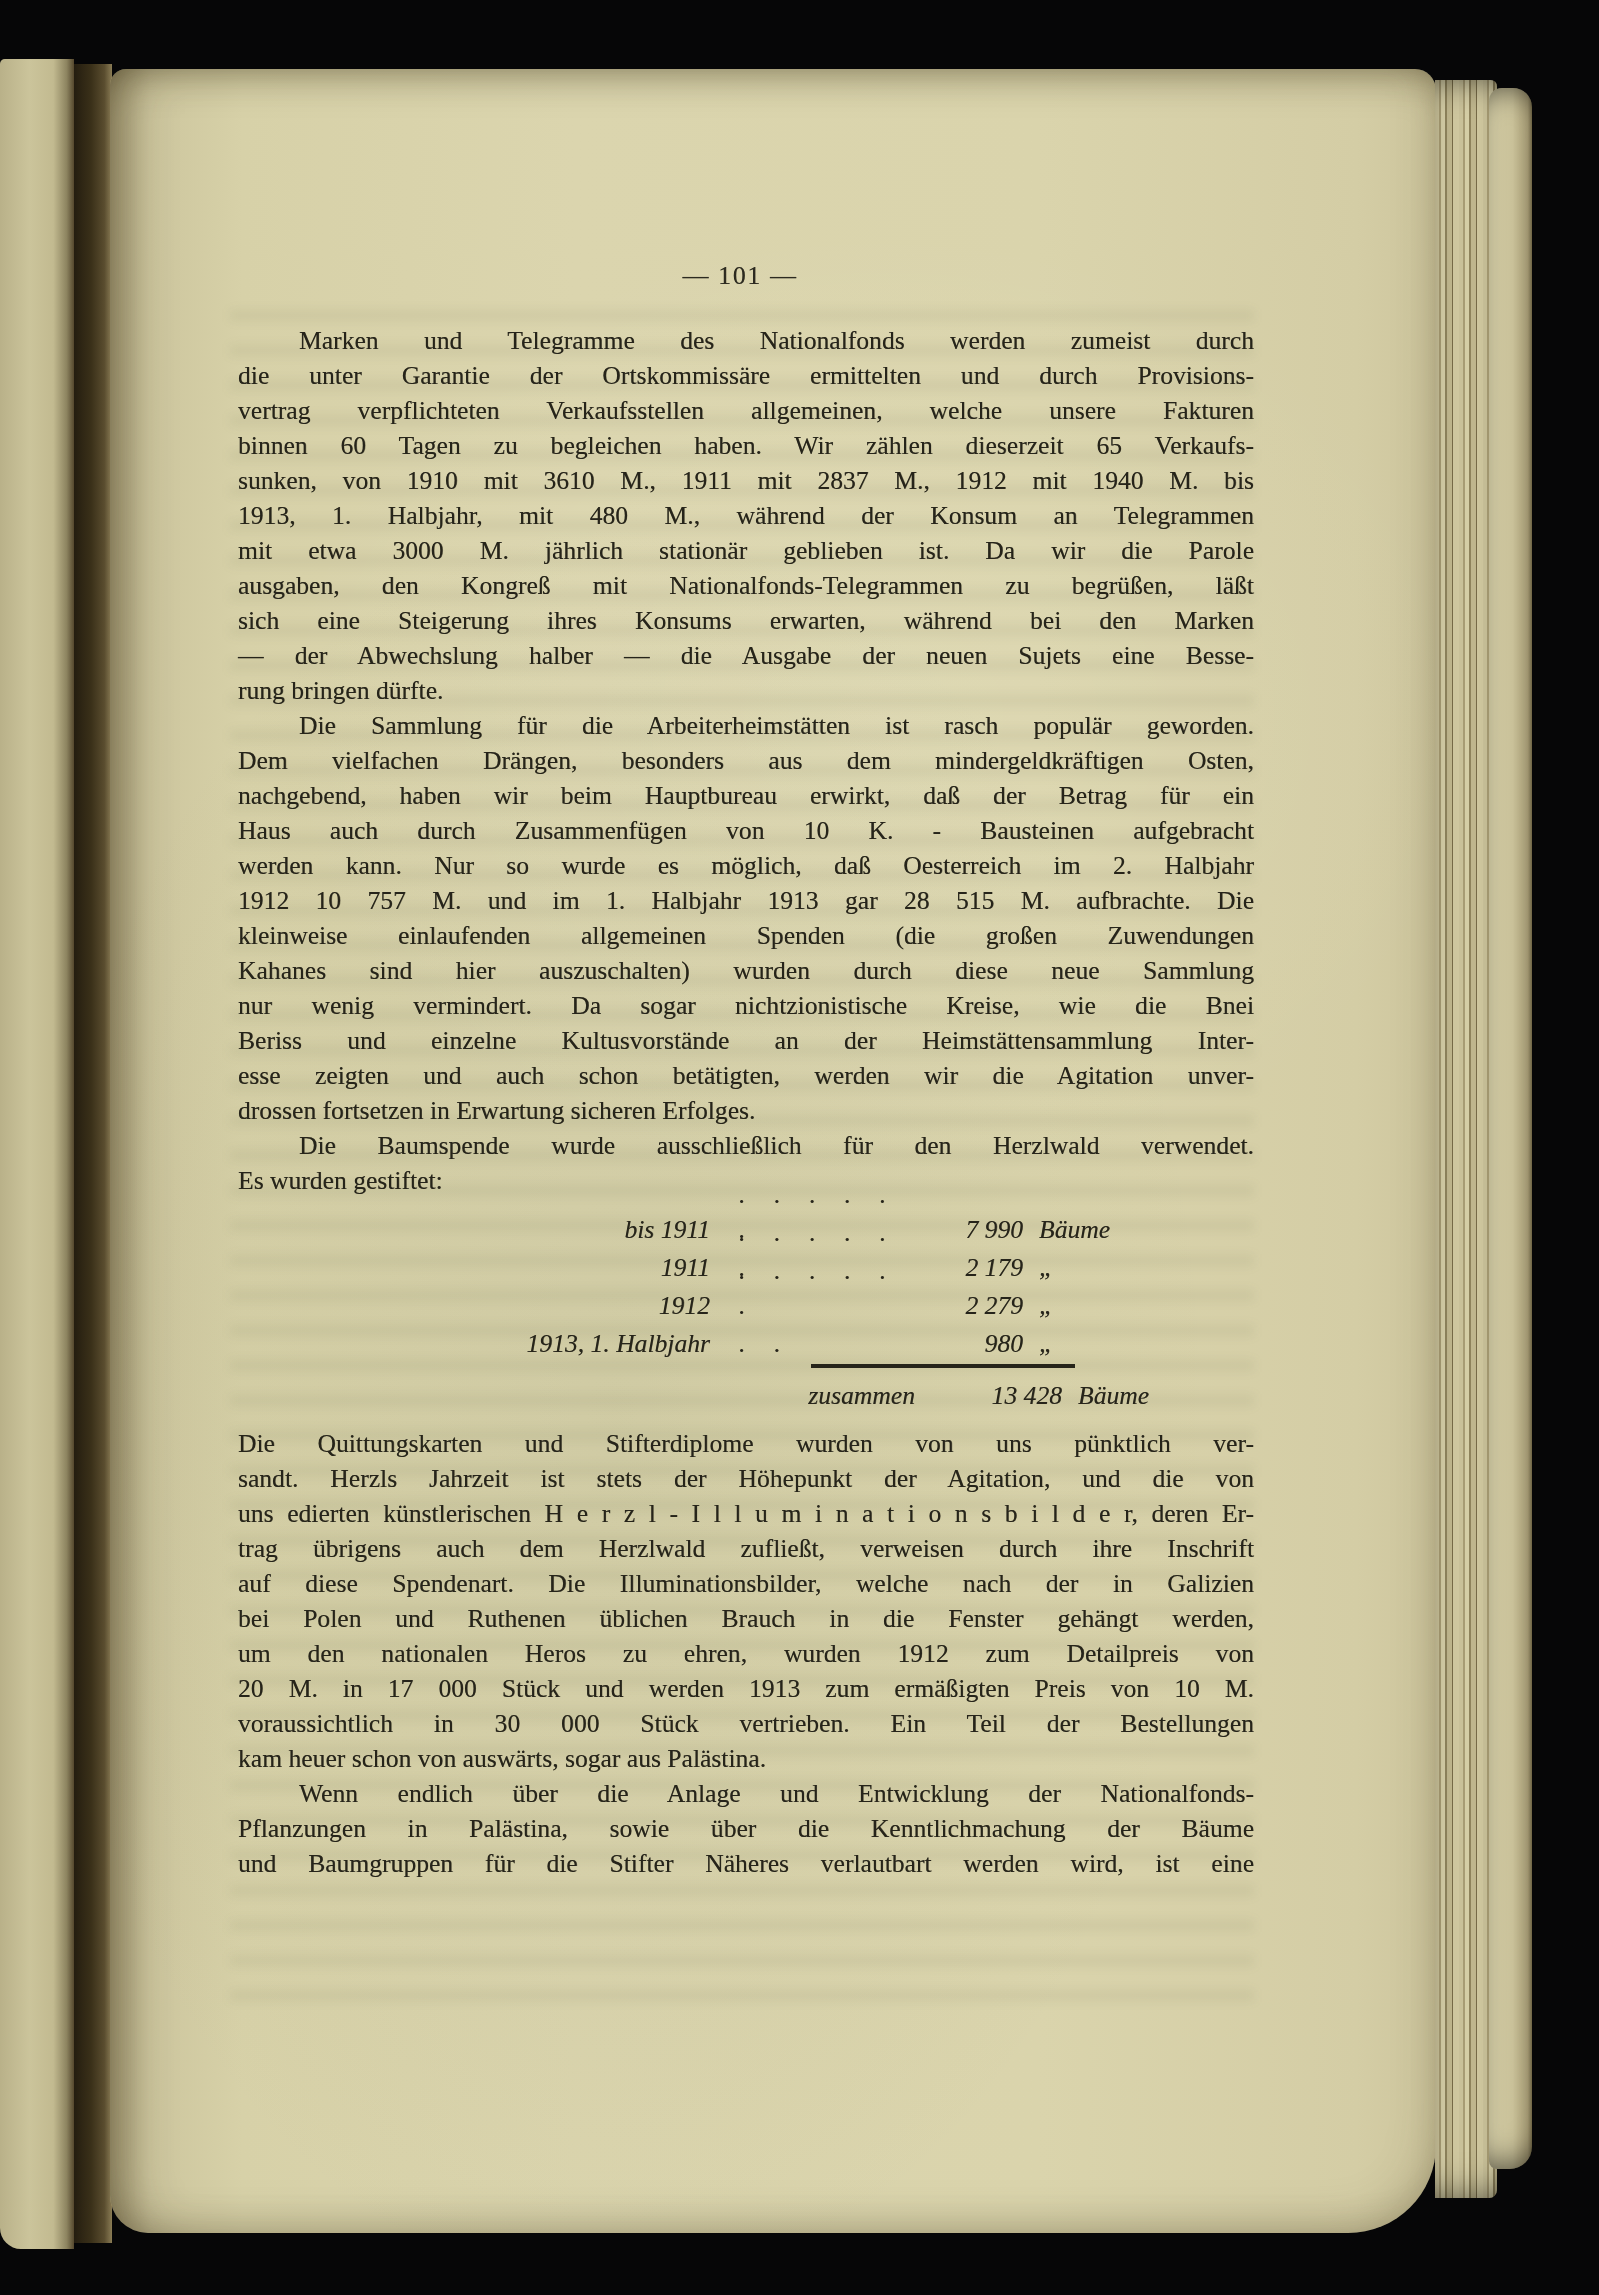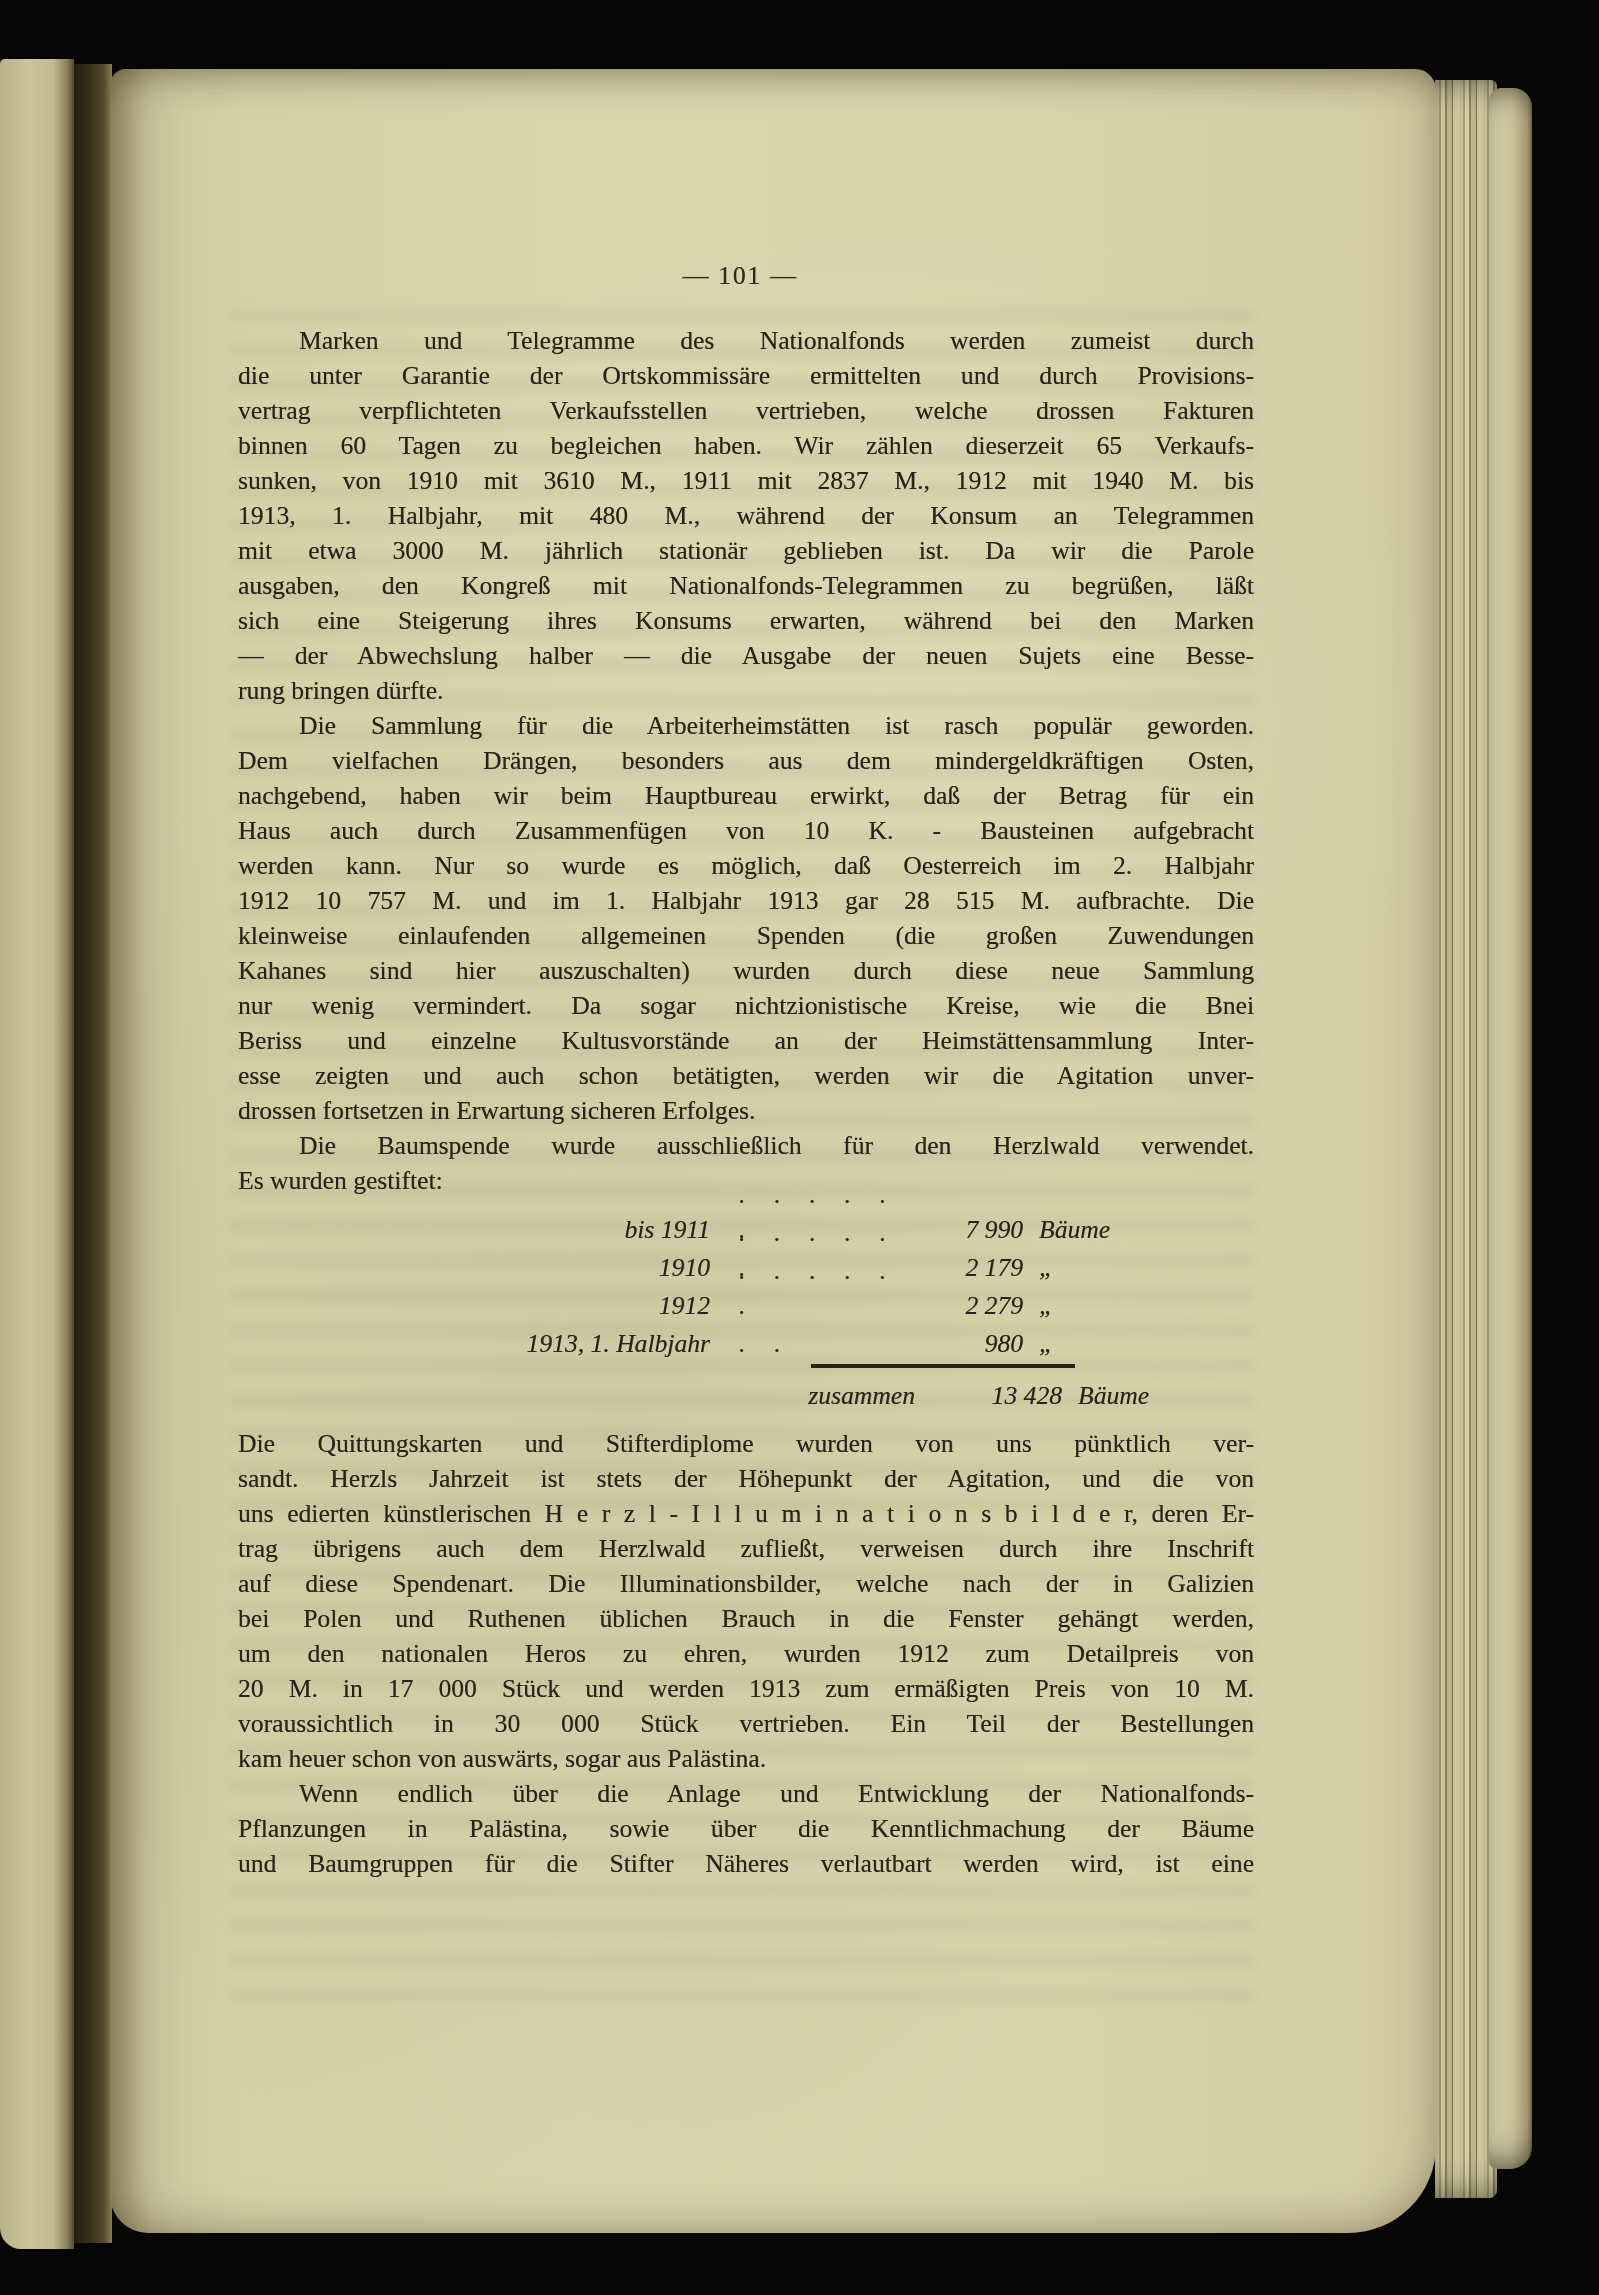--- a/index.html
+++ b/index.html
@@ -103,21 +103,21 @@
   <div class="page">
     <div class="ghosting"></div>
 
     <div class="pageno">— 101 —</div>
 
     <div class="body-text">
 
       <div class="para indent">
           <div class="line first">Marken und Telegramme des Nationalfonds werden zumeist durch</div>
           <div class="line">die unter Garantie der Ortskommissäre ermittelten und durch Provisions-</div>
-          <div class="line">vertrag verpflichteten Verkaufsstellen vertrieben, welche drossen Fakturen</div>
+          <div class="line">vertrag verpflichteten Verkaufsstellen allgemeinen, welche unsere Fakturen</div>
           <div class="line">binnen 60 Tagen zu begleichen haben. Wir zählen dieserzeit 65 Verkaufs-</div>
           <div class="line">sunken, von 1910 mit 3610 M., 1911 mit 2837 M., 1912 mit 1940 M. bis</div>
           <div class="line">1913, 1. Halbjahr, mit 480 M., während der Konsum an Telegrammen</div>
           <div class="line">mit etwa 3000 M. jährlich stationär geblieben ist. Da wir die Parole</div>
           <div class="line">ausgaben, den Kongreß mit Nationalfonds-Telegrammen zu begrüßen, läßt</div>
           <div class="line">sich eine Steigerung ihres Konsums erwarten, während bei den Marken</div>
           <div class="line">— der Abwechslung halber — die Ausgabe der neuen Sujets eine Besse-</div>
           <div class="line last">rung bringen dürfte.</div>
         </div>
 
@@ -142,21 +142,21 @@
         </div>
 
       <div class="tree-table">
         <div class="trow">
           <span class="tlabel">bis 1911</span>
           <span class="tdots">. . . . . .</span>
           <span class="tvalue">7 990</span>
           <span class="tunit">Bäume</span>
         </div>
         <div class="trow">
-          <span class="tlabel">1910</span>
+          <span class="tlabel">1911</span>
           <span class="tdots">. . . . . .</span>
           <span class="tvalue">2 179</span>
           <span class="tunit">„</span>
         </div>
         <div class="trow">
           <span class="tlabel">1912</span>
           <span class="tdots">. . . . . .</span>
           <span class="tvalue">2 279</span>
           <span class="tunit">„</span>
         </div>

